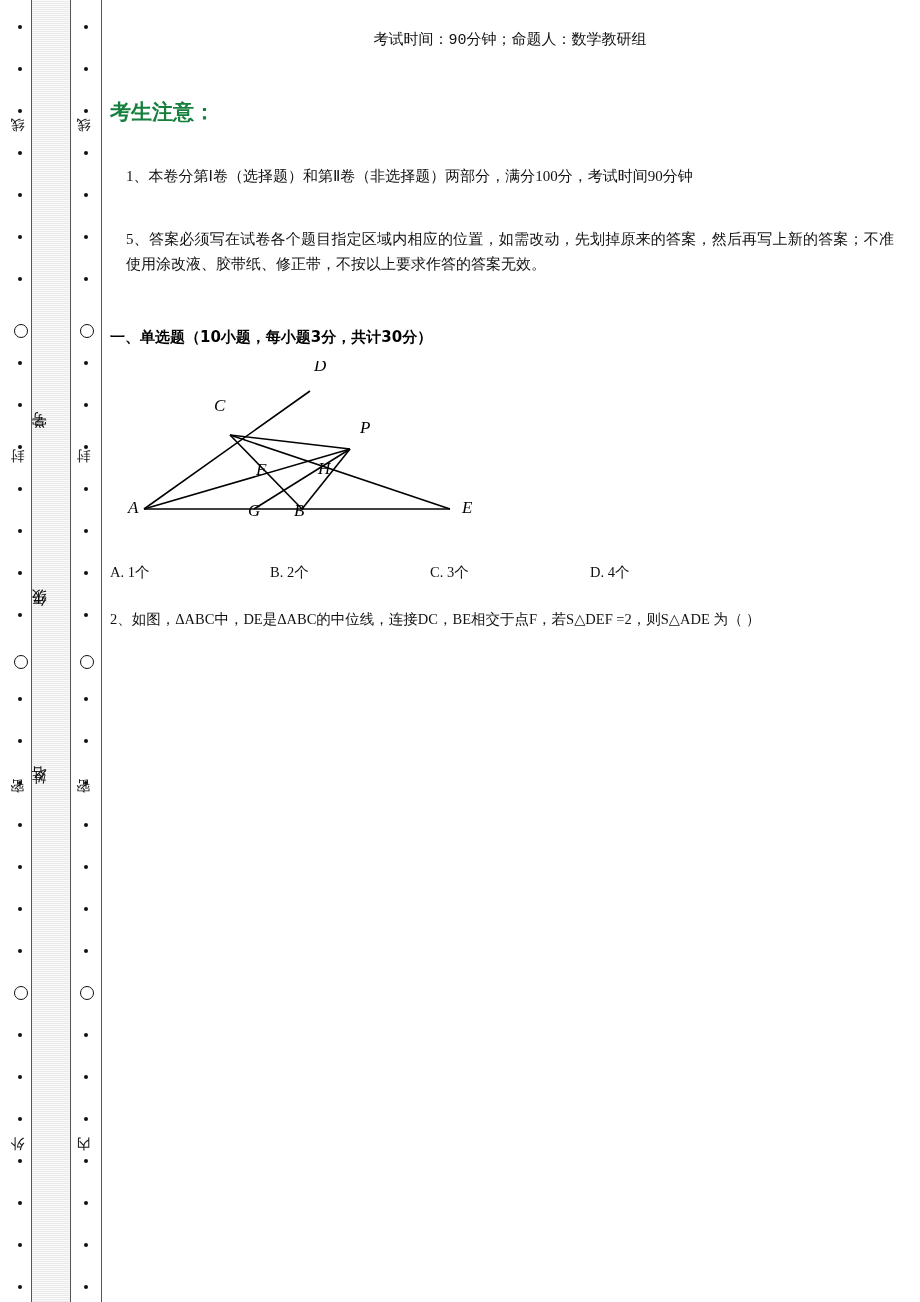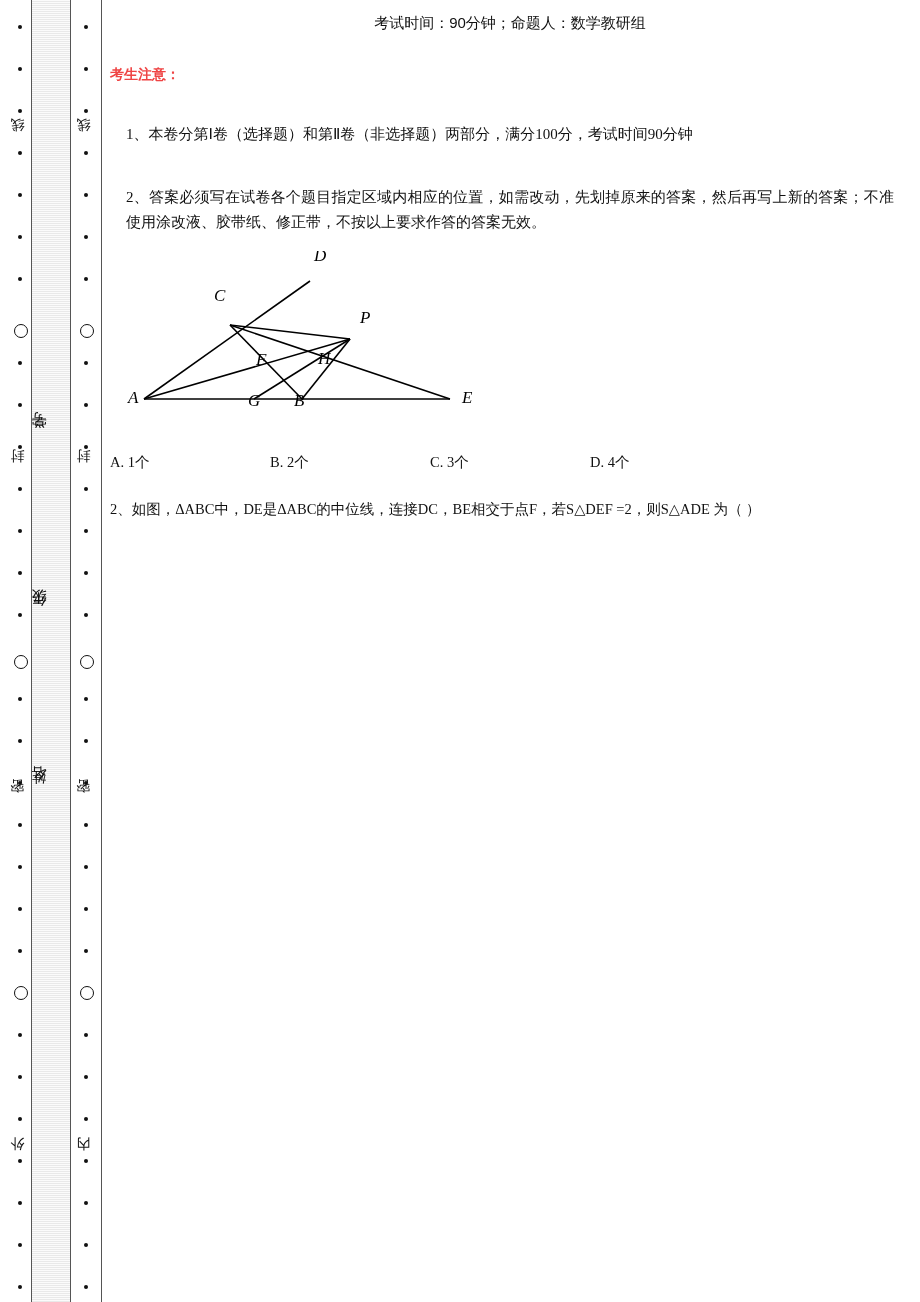--- a/index.html
+++ b/index.html
@@ -117,35 +117,35 @@
     margin: 0;
     padding-top: 125px;
     text-align: center;
     font-size: 21.5px;
     font-weight: bold;
     letter-spacing: 0.4px;
     font-family: "DejaVu Serif", "Liberation Serif", serif;
     color: #000;
   }
   .doc-subtitle {
-    margin: 0;
+    margin: 16px;
     padding-top: 14px;
     text-align: center;
     font-size: 15px;
-    font-family: Liberation Sans, sans-serif;
+    font-family: Liberation Mono, monospace;
     color: #111;
   }
 
   .notice-head {
     margin: 0;
     padding-top: 33px;
-    font-size: 14px;
+    font-size: 21px;
     font-weight: bold;
     font-family: "DejaVu Sans", sans-serif;
-    color: #ef4444;
+    color: #15803d;
   }
   .notice-item {
     margin: 16px;
     padding-top: 22px;
     font-size: 15px;
     line-height: 25px;
     text-align: justify;
     font-family: "Liberation Serif", serif;
     color: #111;
   }
@@ -283,23 +283,24 @@
       <div class="vchar" style="top: 1162px;">内</div>
     </div>
 </div>
 
 <div id="page-body">
 
   <div class="doc-subtitle">考试时间：90分钟；命题人：数学教研组</div>
 
   <div class="notice-head">考生注意：</div>
   <p class="notice-item">1、本卷分第Ⅰ卷（选择题）和第Ⅱ卷（非选择题）两部分，满分100分，考试时间90分钟</p>
-  <p class="notice-item">2、答案必须写在试卷各个题目指定区域内相应的位置，如需改动，先划掉原来的答案，然后再写上新的答案；不准使用涂改液、胶带纸、修正带，不按以上要求作答的答案无效。</p>
-
-
+  <p class="notice-item">5、答案必须写在试卷各个题目指定区域内相应的位置，如需改动，先划掉原来的答案，然后再写上新的答案；不准使用涂改液、胶带纸、修正带，不按以上要求作答的答案无效。</p>
+
+
+  <div class="group-head">一、单选题（10小题，每小题3分，共计30分）</div>
 
 
   <div class="figure-wrap">
     <svg id="geo-svg" width="460" height="180" viewBox="0 0 460 180" xmlns="http://www.w3.org/2000/svg">
         <line x1="30" y1="148" x2="336" y2="148" stroke="#000" stroke-width="1.6"></line>
         <line x1="30" y1="148" x2="196" y2="30" stroke="#000" stroke-width="1.6"></line>
         <line x1="30" y1="148" x2="236" y2="88" stroke="#000" stroke-width="1.6"></line>
         <line x1="116" y1="74" x2="336" y2="148" stroke="#000" stroke-width="1.6"></line>
         <line x1="116" y1="74" x2="188" y2="148" stroke="#000" stroke-width="1.6"></line>
         <line x1="116" y1="74" x2="236" y2="88" stroke="#000" stroke-width="1.6"></line>

